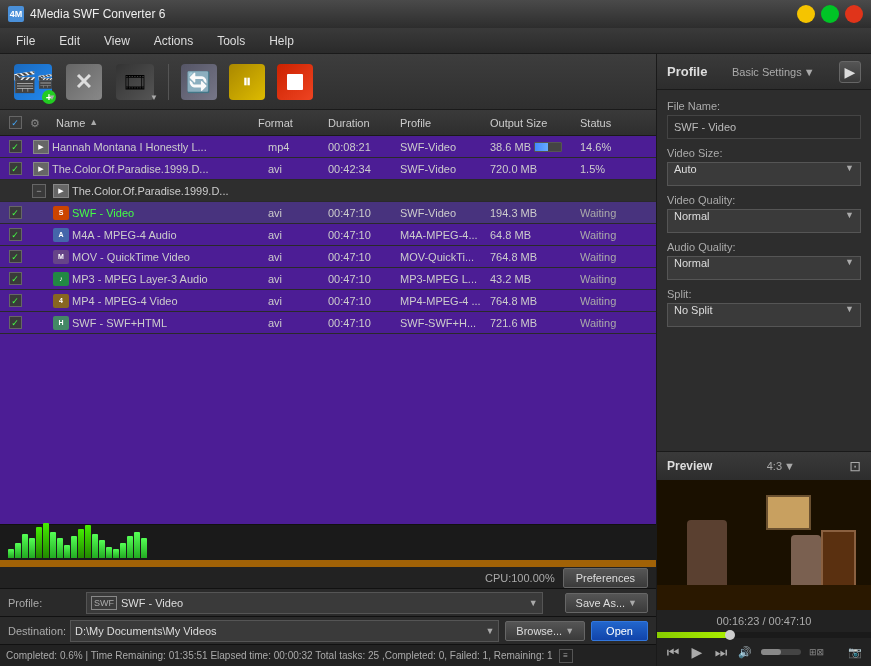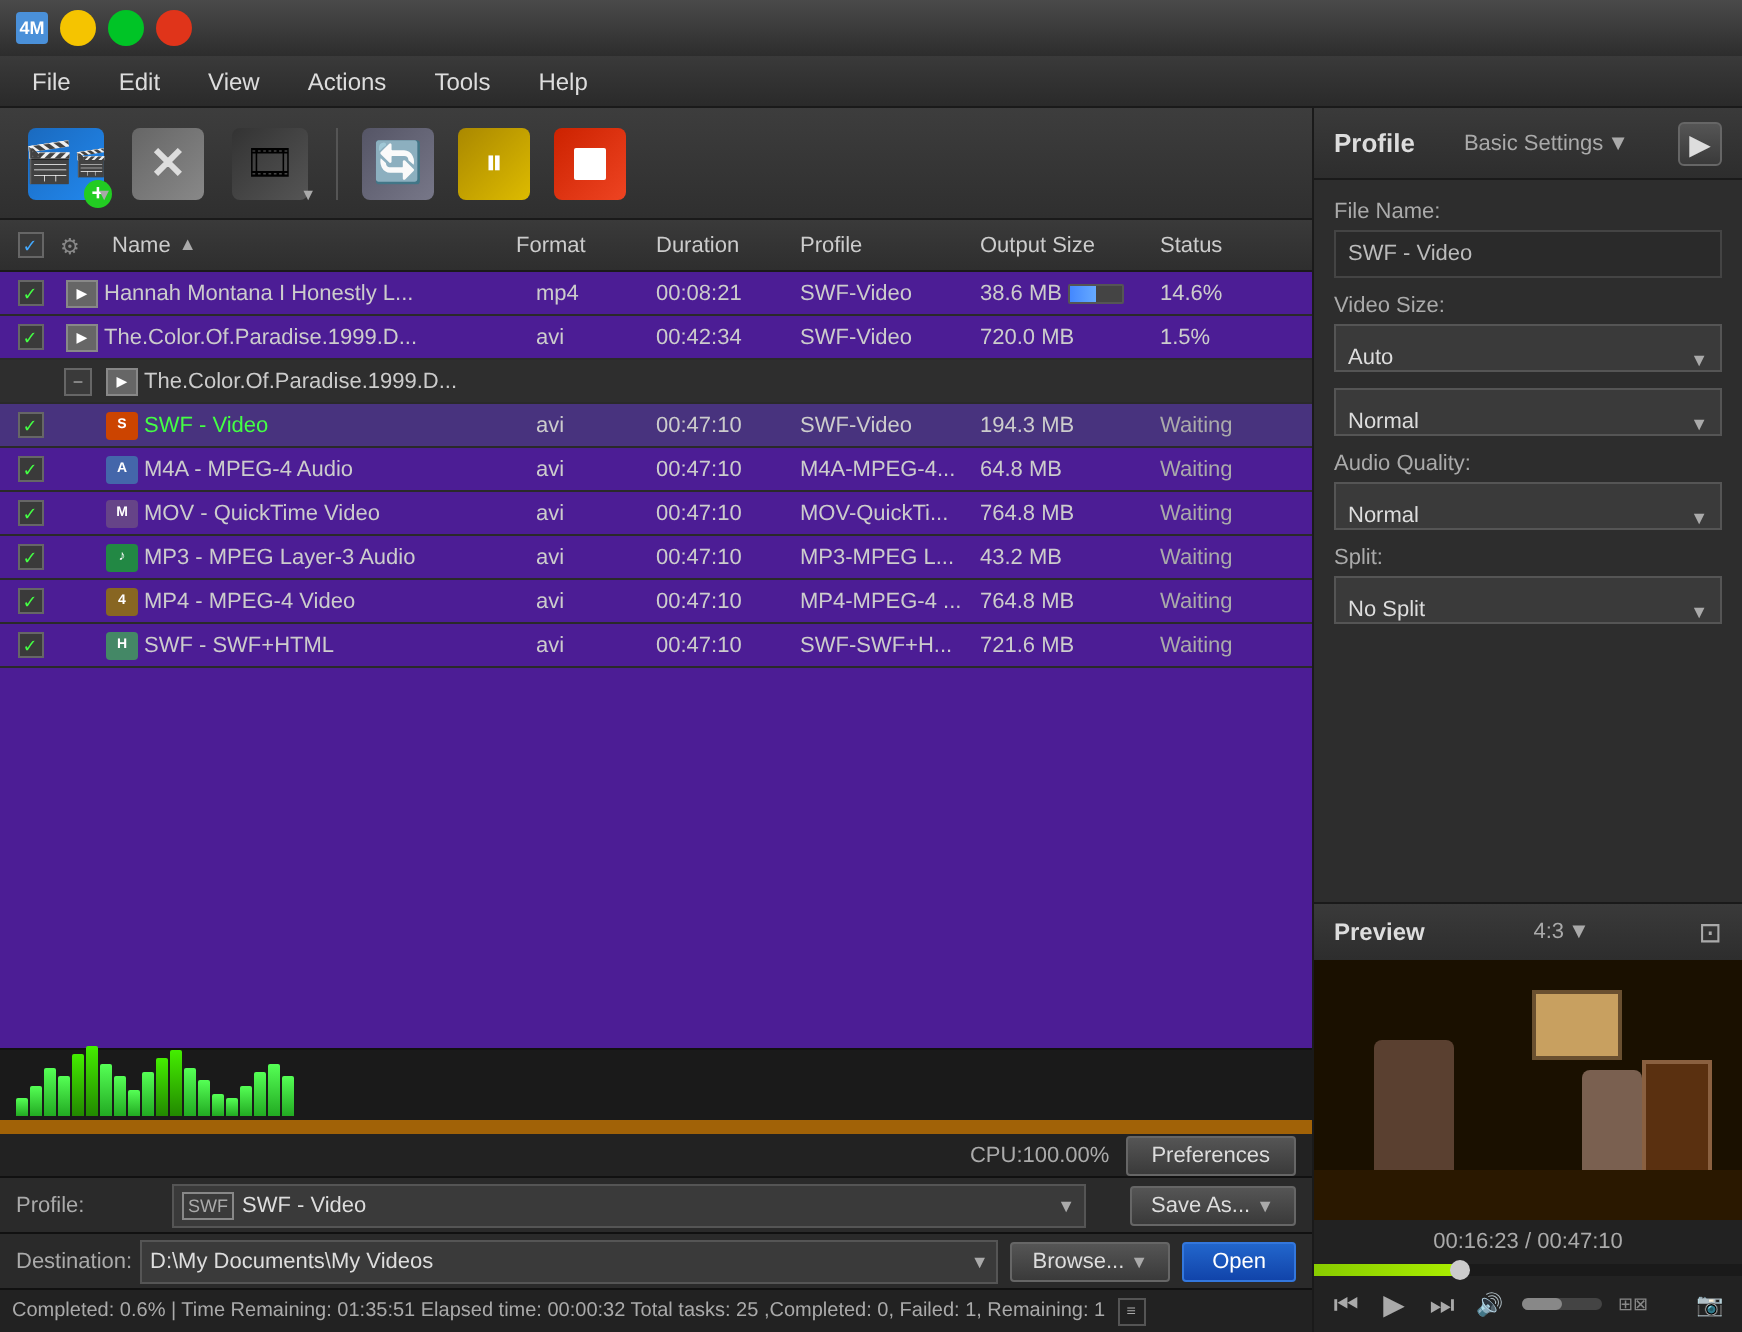--- a/index.html
+++ b/index.html
@@ -436,21 +436,21 @@
       padding: 0 6px;
     }
     .setting-select {
       width: 100%;
       height: 24px;
       background: #3a3a3a;
       border: 1px solid #555;
       color: #ddd;
       font-size: 11px;
       padding: 0 6px;
-      display: flex; align-items: flex-end; justify-content: space-between;
+      display: flex; align-items: flex-start; justify-content: space-between;
       cursor: pointer;
     }
     .select-arrow { color: #aaa; font-size: 9px; }
 
     #preview-section {
       margin-top: auto;
       border-top: 1px solid #1a1a1a;
     }
     #preview-header {
       height: 28px;
@@ -647,20 +647,21 @@
       font-size: 7px; color: white;
     }
   </style>
 </head>
 <body>
 
 <div id="titlebar">
   <div class="app-icon">
     <span>4M</span>
   </div>
+  <span class="title-text">4Media SWF Converter 6</span>
   <button class="win-btn win-min"></button>
   <button class="win-btn win-max"></button>
   <button class="win-btn win-close"></button>
 </div>
 
 <div id="menubar">
   <span class="menu-item">File</span>
   <span class="menu-item">Edit</span>
   <span class="menu-item">View</span>
   <span class="menu-item">Actions</span>
@@ -953,20 +954,21 @@
 
       <div>
         <div class="setting-label">Video Size:</div>
         <div class="setting-select">
           <span>Auto</span>
           <span class="select-arrow">▼</span>
         </div>
       </div>
 
       <div>
+        <div class="setting-label">Video Quality:</div>
         <div class="setting-select">
           <span>Normal</span>
           <span class="select-arrow">▼</span>
         </div>
       </div>
 
       <div>
         <div class="setting-label">Audio Quality:</div>
         <div class="setting-select">
           <span>Normal</span>

